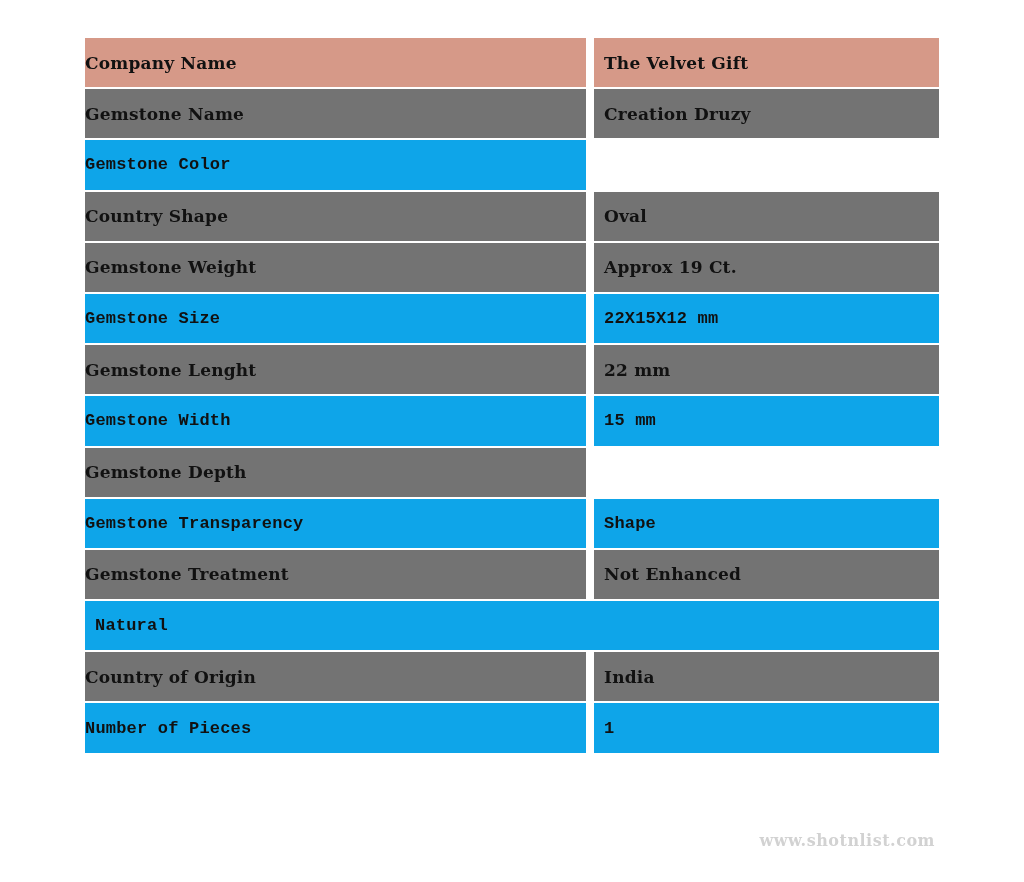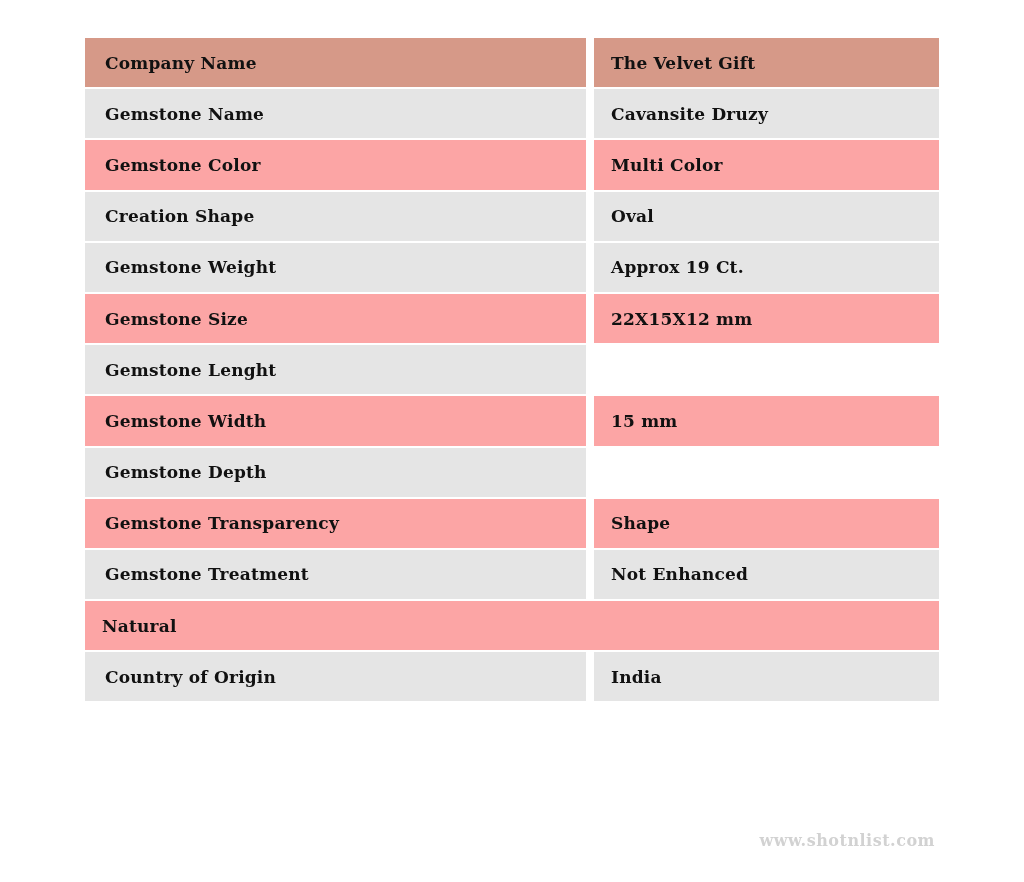--- a/index.html
+++ b/index.html
@@ -37,36 +37,36 @@
     align-items: center;
     font-size: 17px;
     font-weight: bold;
     color: #111111;
     letter-spacing: 0.2px;
     white-space: nowrap;
     overflow: hidden;
   }
   .cell.label {
     width: 501px;
-    padding-left: 20px;
     box-sizing: border-box;
   }
   .cell.value {
     flex: 1;
-    padding-left: 17px;
+    padding-left: 10px;
     box-sizing: border-box;
   }
   .row.header .cell {
     background: #d69988;
   }
   .row.alt .cell {
-    background: #e5e5e5;
+    background: #737373;
   }
   .row.plain .cell {
-    background: #fca5a5;
+    background: #0ea5e9;
+    font-family: Liberation Mono, monospace;
   }
   .watermark {
     position: absolute;
     right: 89px;
     top: 831px;
     font-size: 16px;
     font-weight: bold;
     color: #d2d2d2;
     letter-spacing: 0.5px;
     margin-left: 44px;
@@ -78,46 +78,46 @@
 <div class="page">
   <div class="spec-table">
 
     <div class="row header">
       <div class="cell label">Company Name</div>
       <div class="cell value">The Velvet Gift</div>
     </div>
 
     <div class="row alt">
       <div class="cell label">Gemstone Name</div>
-      <div class="cell value">Cavansite Druzy</div>
+      <div class="cell value">Creation Druzy</div>
     </div>
 
     <div class="row plain">
       <div class="cell label">Gemstone Color</div>
-      <div class="cell value">Multi Color</div>
     </div>
 
     <div class="row alt">
-      <div class="cell label">Creation Shape</div>
+      <div class="cell label">Country Shape</div>
       <div class="cell value">Oval</div>
     </div>
 
 
     <div class="row alt">
       <div class="cell label">Gemstone Weight</div>
       <div class="cell value">Approx 19 Ct.</div>
     </div>
 
     <div class="row plain">
       <div class="cell label">Gemstone Size</div>
       <div class="cell value">22X15X12 mm</div>
     </div>
 
     <div class="row alt">
       <div class="cell label">Gemstone Lenght</div>
+      <div class="cell value">22 mm</div>
     </div>
 
     <div class="row plain">
       <div class="cell label">Gemstone Width</div>
       <div class="cell value">15 mm</div>
     </div>
 
     <div class="row alt">
       <div class="cell label">Gemstone Depth</div>
     </div>
@@ -134,17 +134,21 @@
 
     <div class="row plain">
       <div class="cell value">Natural</div>
     </div>
 
     <div class="row alt">
       <div class="cell label">Country of Origin</div>
       <div class="cell value">India</div>
     </div>
 
+    <div class="row plain">
+      <div class="cell label">Number of Pieces</div>
+      <div class="cell value">1</div>
+    </div>
 
   </div>
 
   <div class="watermark">www.shotnlist.com</div>
 </div>
 
 </body></html>

